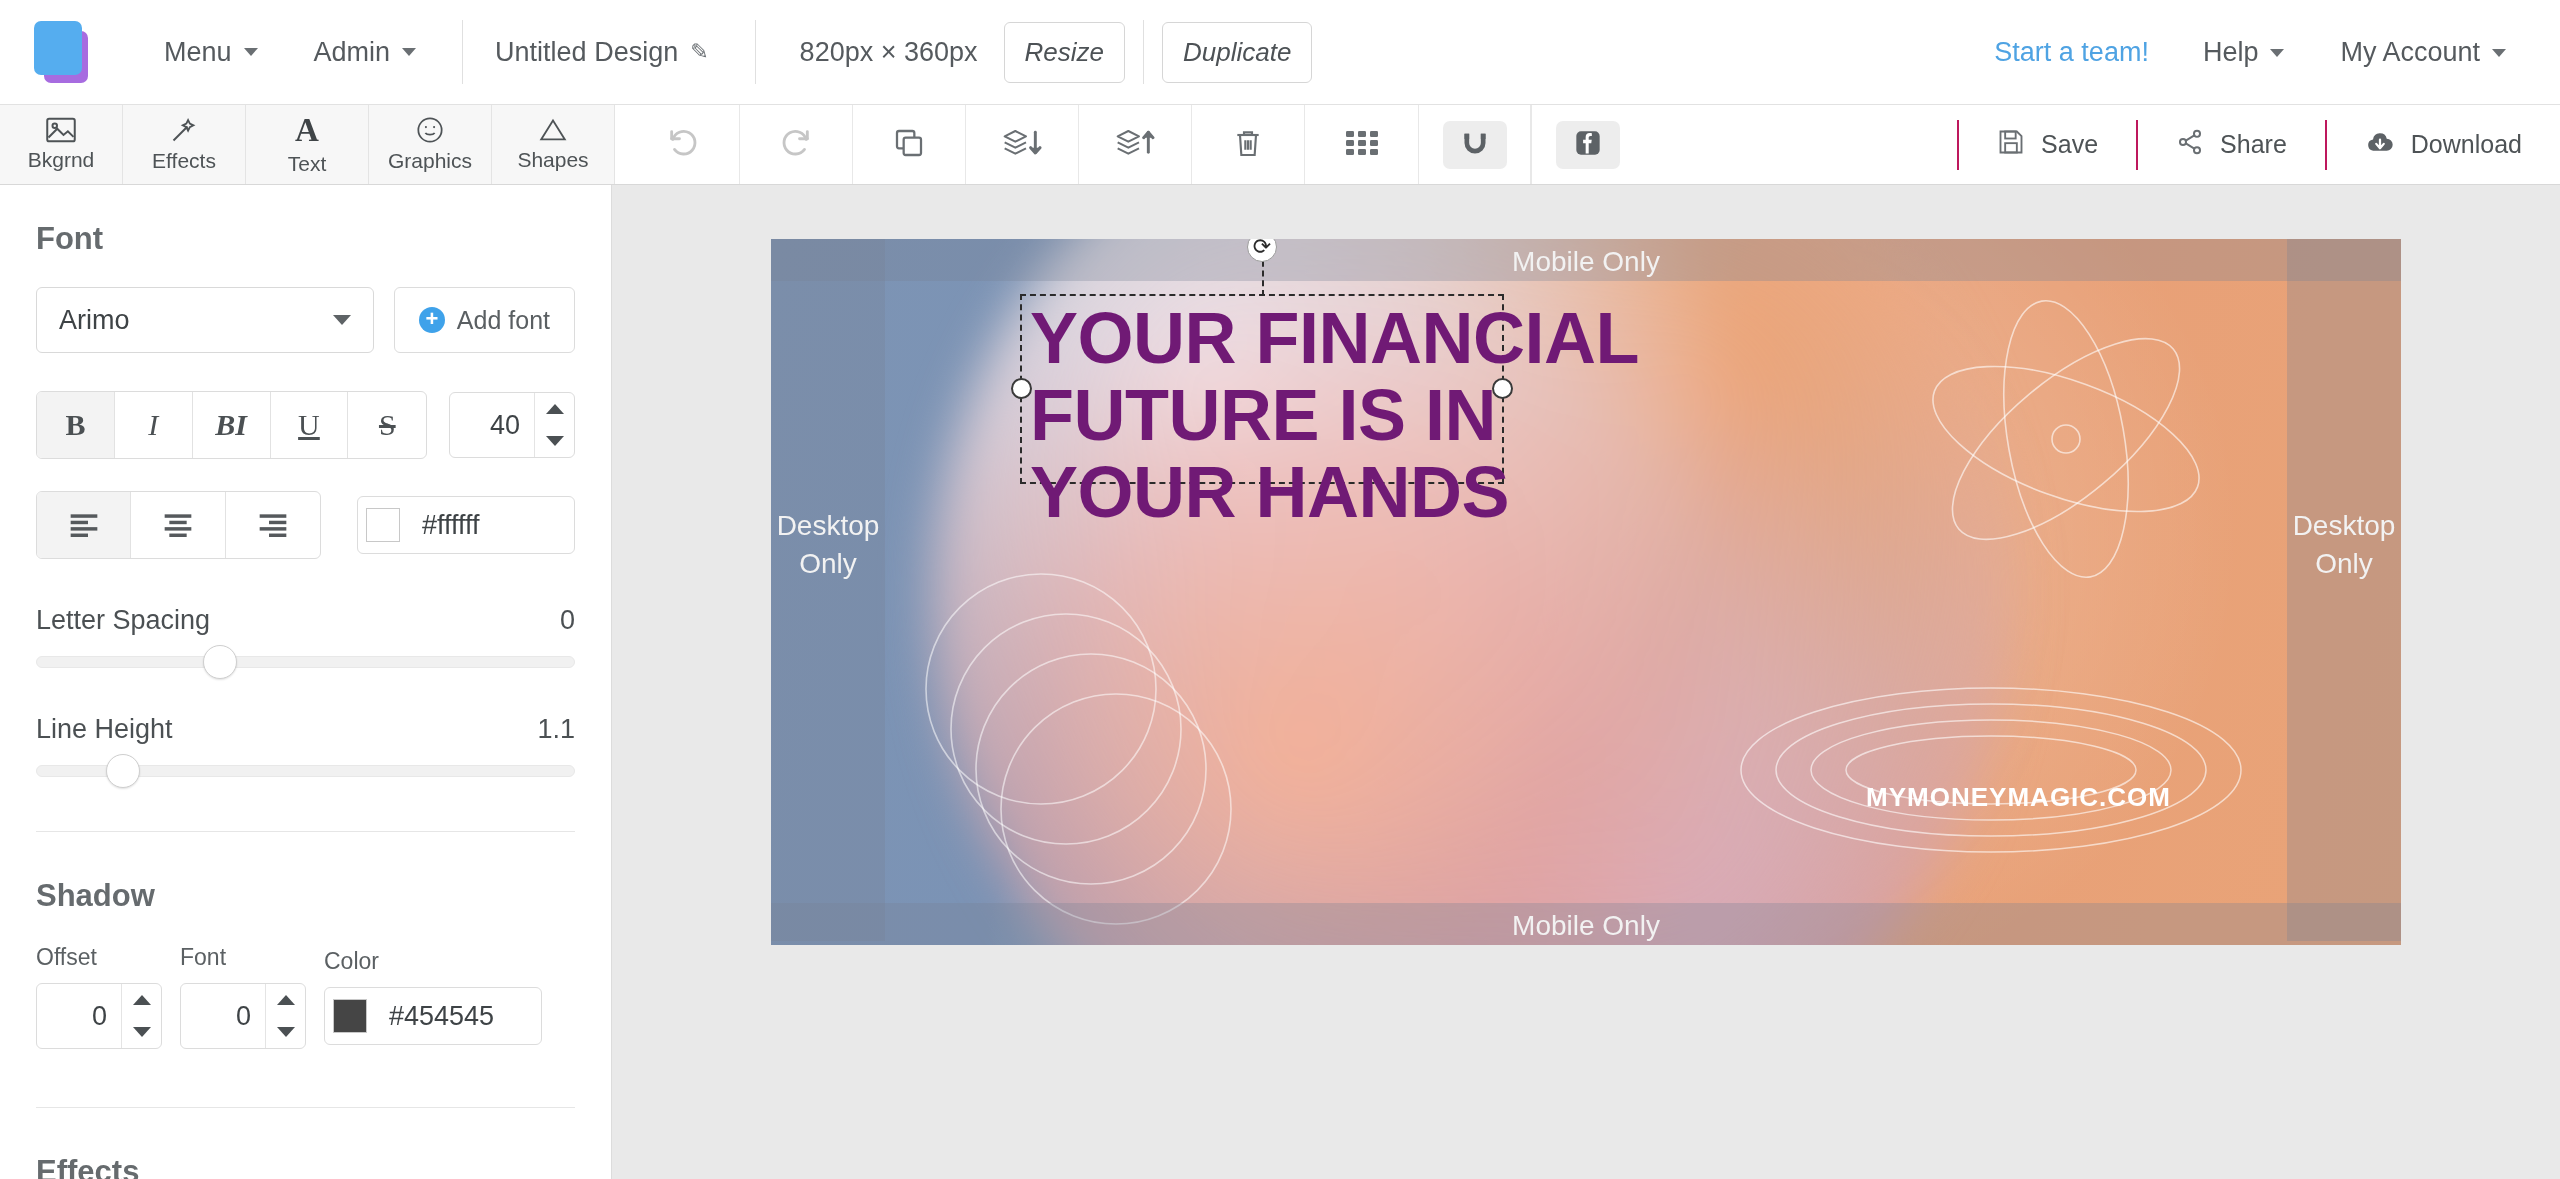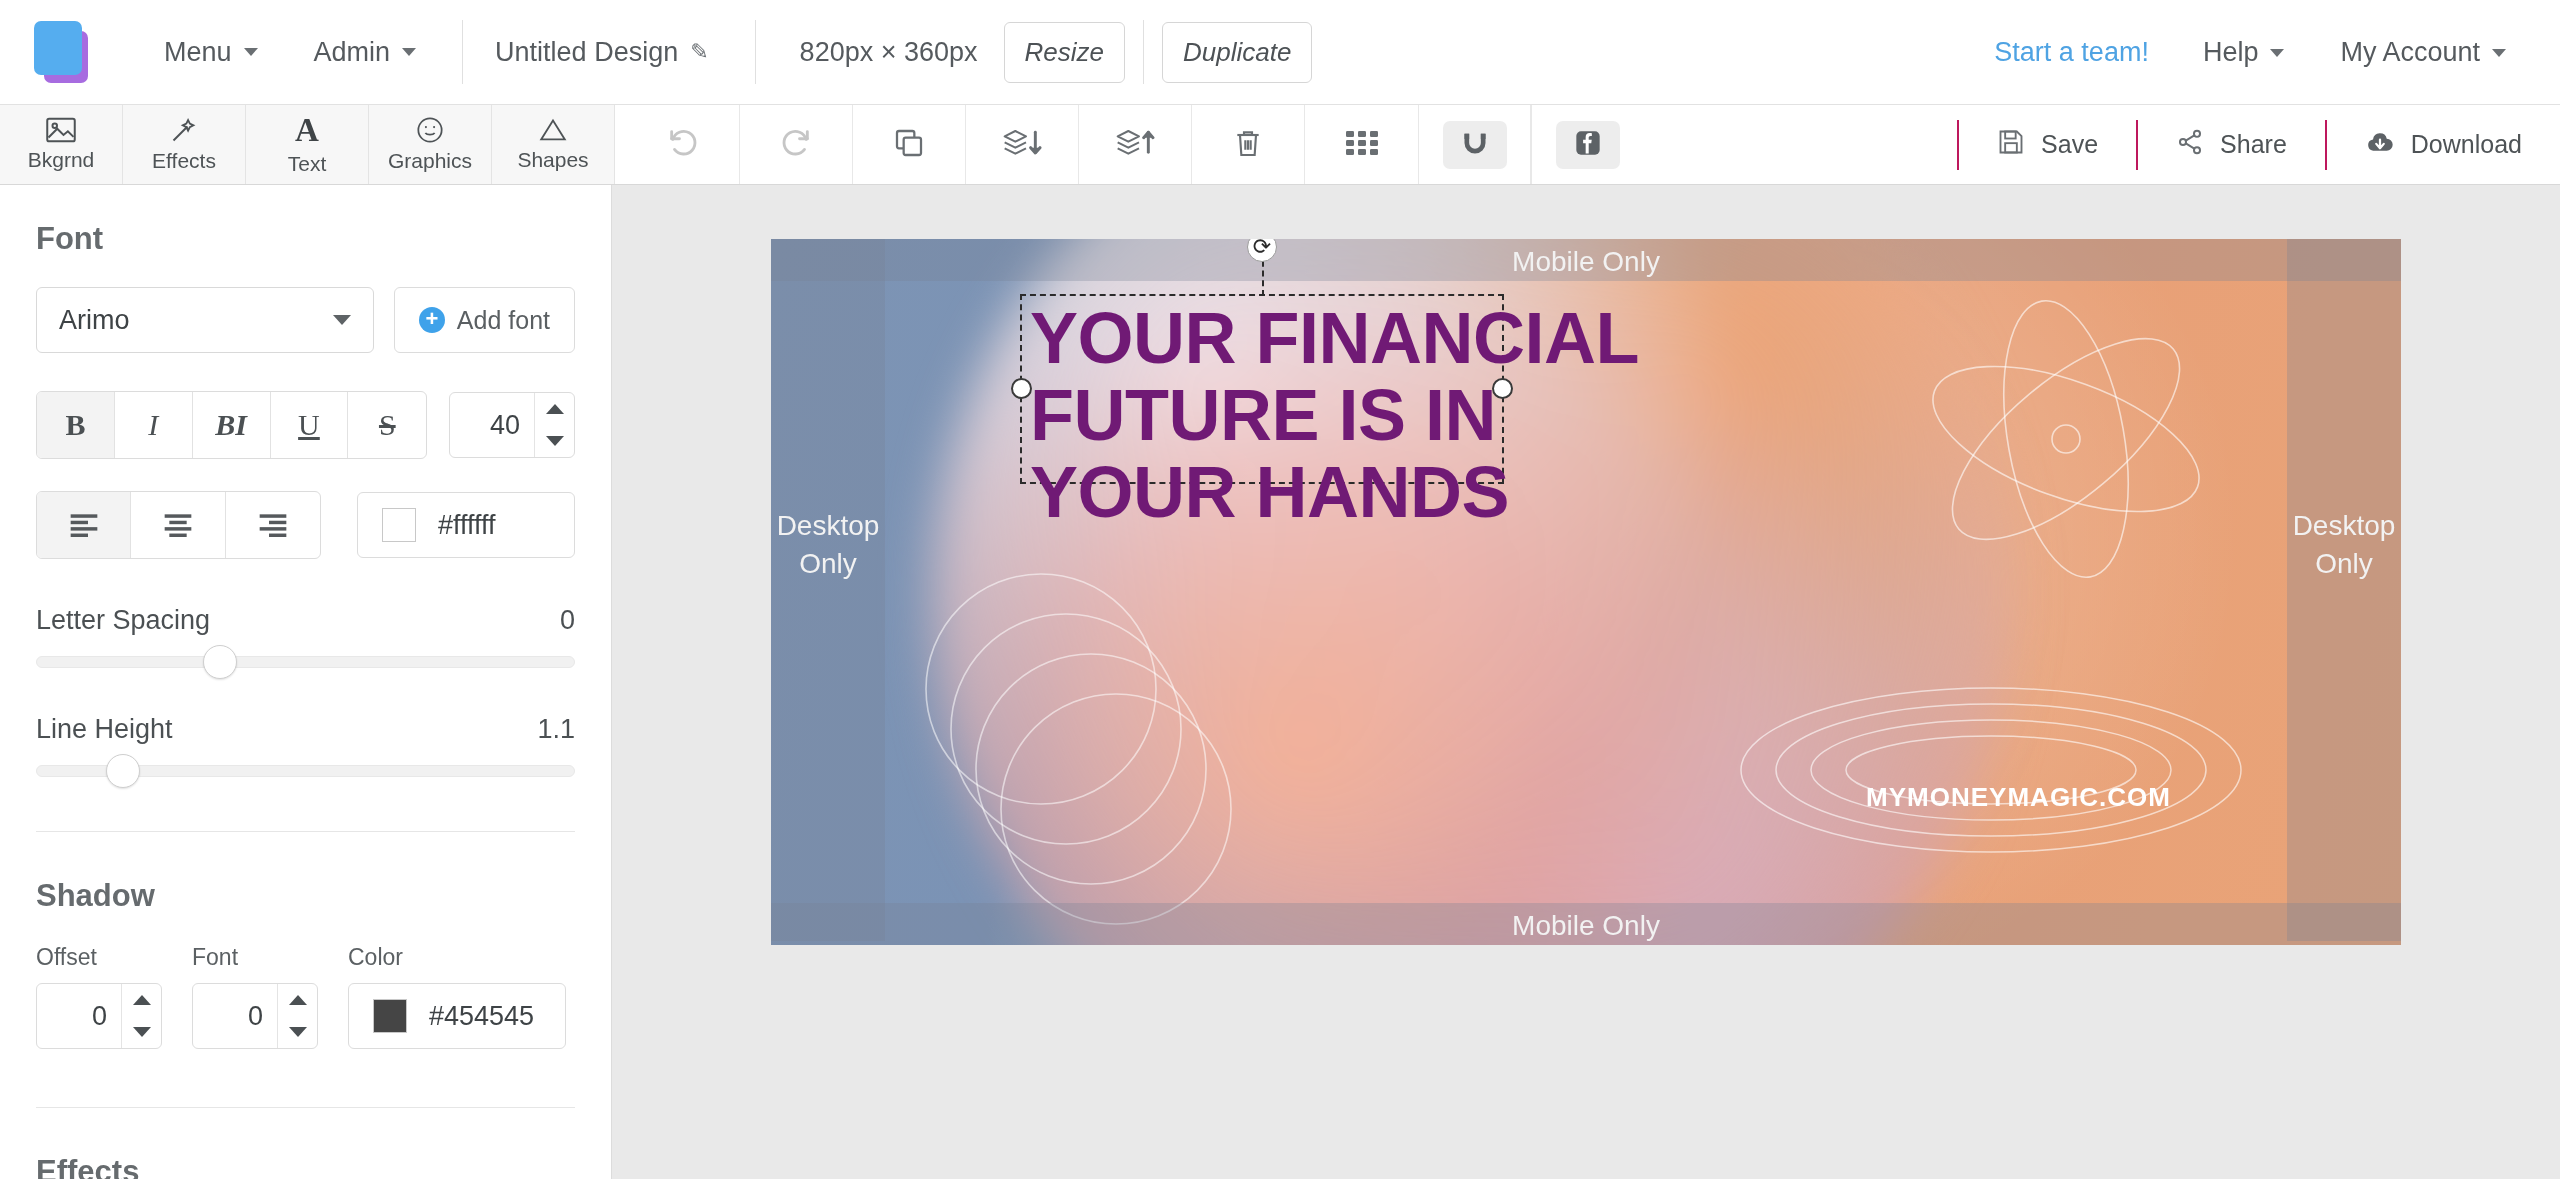--- a/index.html
+++ b/index.html
@@ -201,21 +201,21 @@
   .numbox .spin div {
     flex: 1; display: flex; align-items: center; justify-content: center;
     cursor: pointer;
   }
   .tri-up { width:0;height:0;border-left:9px solid transparent;border-right:9px solid transparent;border-bottom:10px solid #4b5053;}
   .tri-dn { width:0;height:0;border-left:9px solid transparent;border-right:9px solid transparent;border-top:10px solid #4b5053;}
   .colorbox {
     margin-left: 36px;
     display: flex; align-items: center; gap: 22px;
     border: 1px solid #dcdcdc; border-radius: 6px;
-    height: 66px; padding: 0 24px; background: #fff;
+    height: 58px; padding: 0 8px; background: #fff;
     cursor: pointer;
     min-width: 218px;
   }
   .swatch { width: 34px; height: 34px; border: 1px solid #c8c8c8; }
   .colorbox .hex { font-size: 27px; color: #3e4346; }
   .sliderblock { margin-top: 46px; }
   .sliderhead {
     display: flex; justify-content: space-between; align-items: baseline;
     font-size: 27px; color: #4b5053;
     margin-bottom: 20px;
@@ -226,21 +226,21 @@
   }
   .knob {
     position: absolute; top: 50%; transform: translate(-50%,-50%);
     width: 34px; height: 34px; border-radius: 50%;
     background: #fff; border: 1px solid #cfcfcf;
     box-shadow: 0 1px 2px rgba(0,0,0,.12);
     cursor: pointer;
   }
   .divider { height: 1px; background: #e6e6e6; margin: 54px 0 0 0; }
   .field-label { font-size: 23px; color: #5b6063; margin-bottom: 12px; }
-  .shadow-row { display: flex; align-items: flex-start; gap: 30px; }
+  .shadow-row { display: flex; align-items: center; gap: 18px; }
   .shadow-col .numbox { margin-left: 0; width: 126px; }
 
   
   #canvas-area {
     flex: 1; background: #e9e9e9;
     display: flex; align-items: flex-start; justify-content: center;
     padding-top: 54px;
     position: relative;
   }
   #design {

